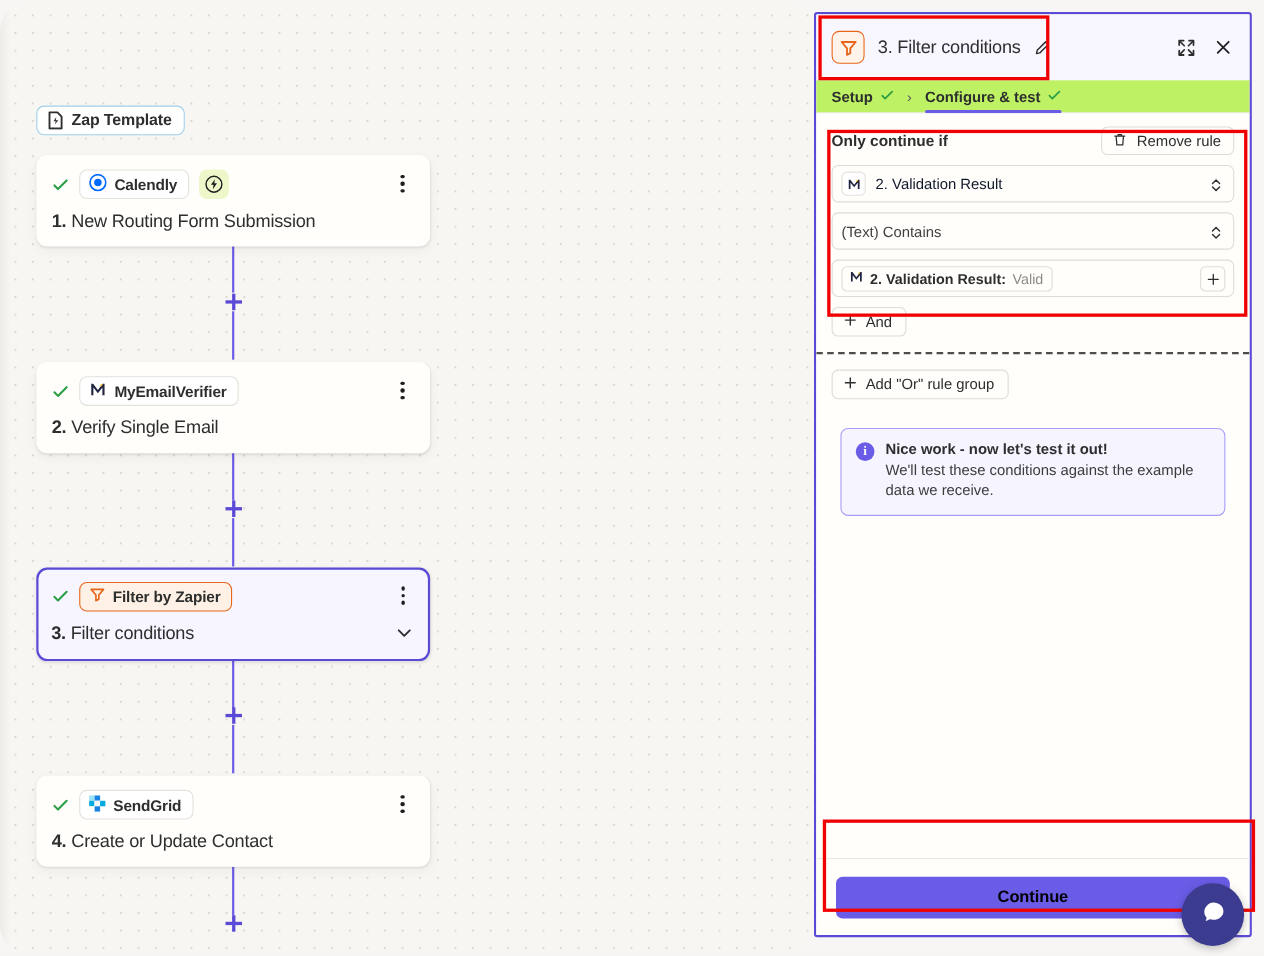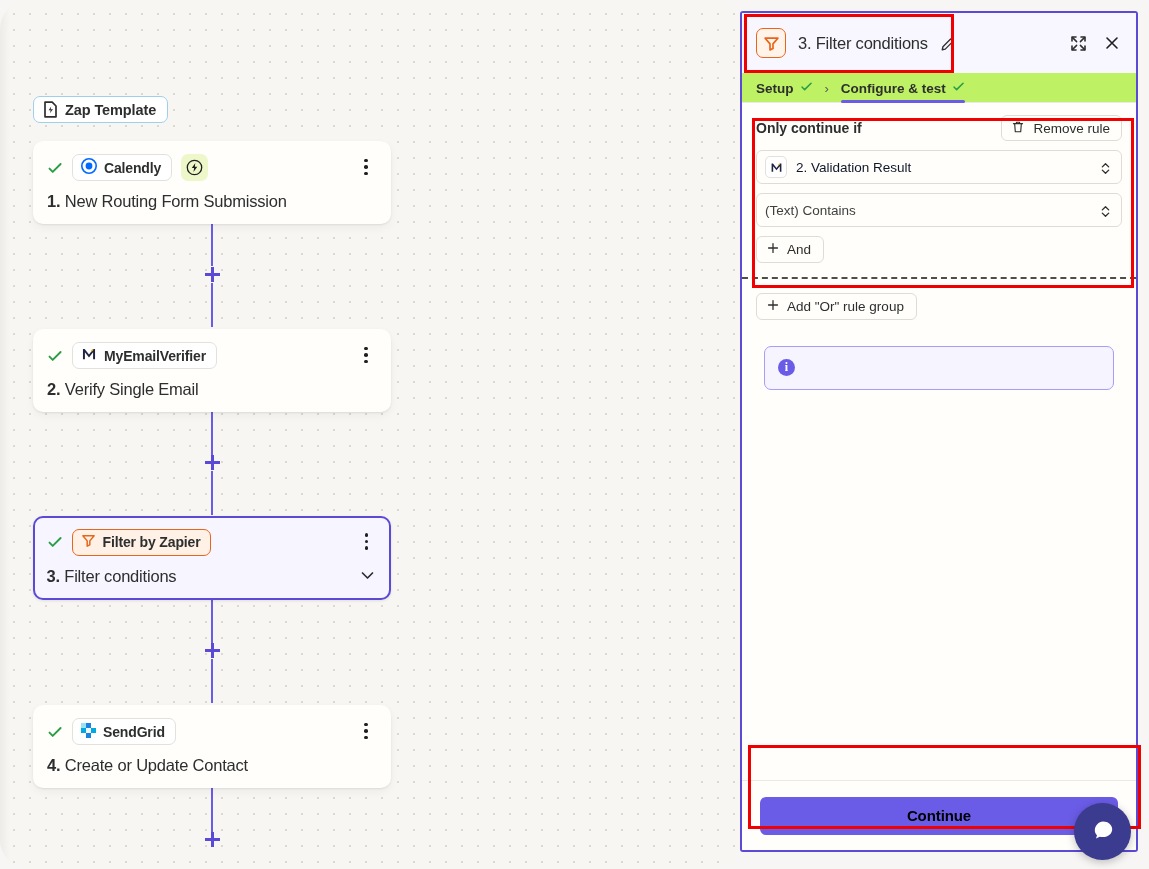--- a/index.html
+++ b/index.html
@@ -501,20 +501,37 @@
 
         <div class="field">
           <span class="field-text muted">(Text) Contains</span>
           <span class="stepper">
             <svg width="13" height="15" viewBox="0 0 12 16">
               <path d="M2.6 6.3L6 2.9l3.4 3.4M2.6 9.7L6 13.1l3.4-3.4" fill="none" stroke="#2d2e2e" stroke-width="1.4" stroke-linecap="round" stroke-linejoin="round"></path>
             </svg>
           </span>
         </div>
 
+        <div class="field">
+          <span class="token">
+            <span>
+              <svg width="13" height="13" viewBox="0 0 18 18">
+                <path d="M2.2 15V3.3h1.9L9 9.6l4.9-6.3h1.9V15h-2.2V7.1L9 12.9 4.4 7.1V15z" fill="#1f2440"></path>
+                <path d="M11.5 4.9l1.6-1.7 1.0 1.0-2.0 2.2-1.2-1.2 0.6-0.3z" fill="#f5b920"></path>
+              </svg>
+            </span>
+            <b>2. Validation Result:</b>
+            <span class="val">Valid</span>
+          </span>
+          <span class="plus-sq">
+            <svg width="12" height="12" viewBox="0 0 14 14">
+              <path d="M7 1.8v10.4M1.8 7h10.4" fill="none" stroke="#2d2e2e" stroke-width="1.4" stroke-linecap="round"></path>
+            </svg>
+          </span>
+        </div>
       </div>
 
       <div class="and-row">
         <span class="ghost-btn">
           <span>
             <svg width="12" height="12" viewBox="0 0 14 14">
                 <path d="M7 1.8v10.4M1.8 7h10.4" fill="none" stroke="#2d2e2e" stroke-width="1.5" stroke-linecap="round"></path>
               </svg>
           </span>
           <span>And</span>
@@ -529,20 +546,24 @@
             <svg width="12" height="12" viewBox="0 0 14 14">
                 <path d="M7 1.8v10.4M1.8 7h10.4" fill="none" stroke="#2d2e2e" stroke-width="1.5" stroke-linecap="round"></path>
               </svg>
           </span>
           <span>Add "Or" rule group</span>
         </span>
       </div>
 
       <div class="info-box">
         <span class="info-i">i</span>
+        <div>
+          <div class="info-title">Nice work - now let's test it out!</div>
+          <div class="info-body">We'll test these conditions against the example data we receive.</div>
+        </div>
       </div>
 
     </div>
 
     <div class="panel-footer">
       <button class="continue-btn">Continue</button>
     </div>
   </div>
 
   <div class="annot" style="left:744px; top:14px; width:210px; height:59px;"></div>

